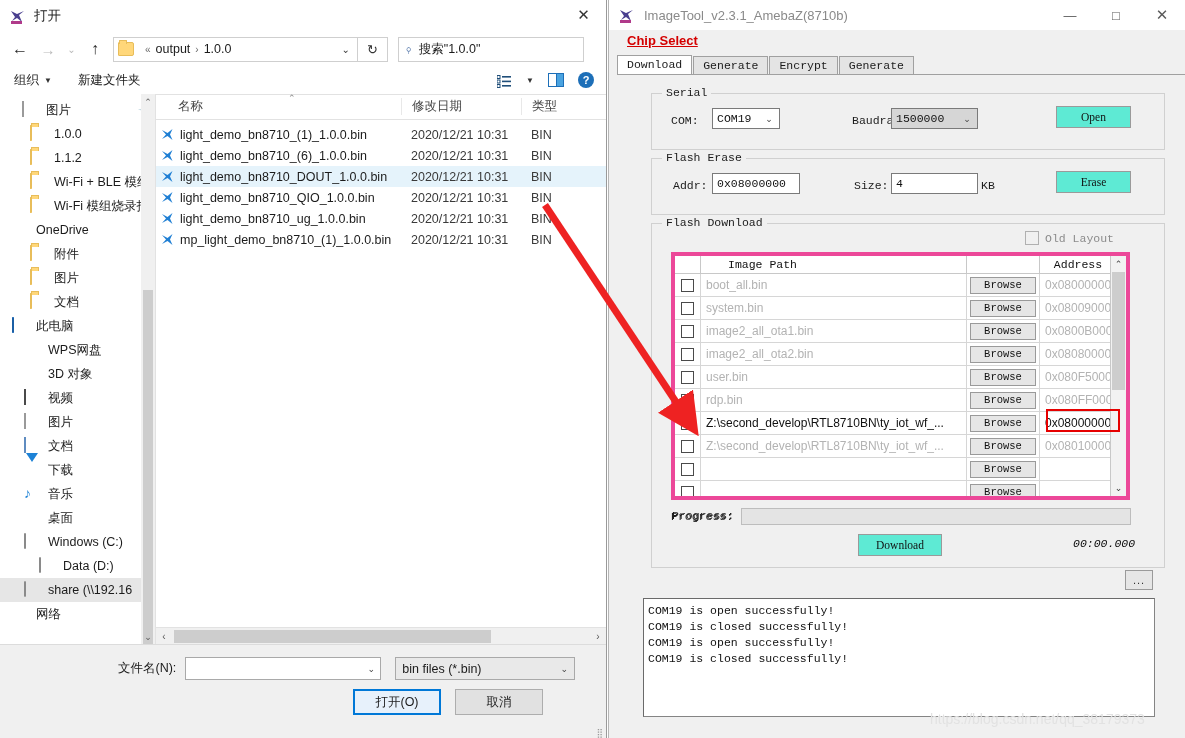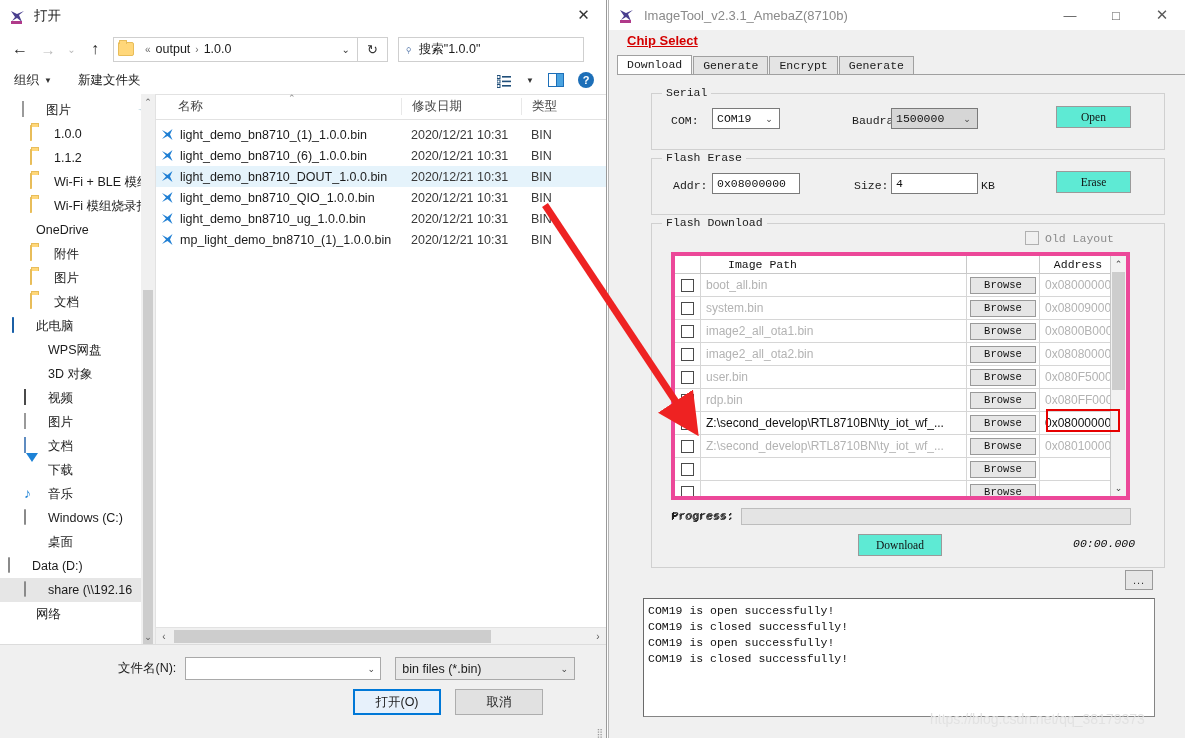--- a/index.html
+++ b/index.html
@@ -307,28 +307,28 @@
             </div>
             <div class="titem" style="padding-left: 24px;">
               <span class="ic"><span class="ic-dl"></span></span>
               <span class="lbl">下载</span>
             </div>
             <div class="titem" style="padding-left: 24px;">
               <span class="ic"><span class="ic-mus">♪</span></span>
               <span class="lbl">音乐</span>
             </div>
             <div class="titem" style="padding-left: 24px;">
+              <span class="ic"><span class="ic-desk"></span></span>
+              <span class="lbl">桌面</span>
+            </div>
+            <div class="titem" style="padding-left: 24px;">
               <span class="ic"><span class="ic-drvwin"></span></span>
               <span class="lbl">Windows (C:)</span>
             </div>
-            <div class="titem" style="padding-left: 24px;">
-              <span class="ic"><span class="ic-desk"></span></span>
-              <span class="lbl">桌面</span>
-            </div>
-            <div class="titem" style="padding-left: 8px;">
+            <div class="titem" style="padding-left: 39px;">
               <span class="ic"><span class="ic-drv"></span></span>
               <span class="lbl">Data (D:)</span>
             </div>
             <div class="titem sel" style="padding-left: 24px;">
               <span class="ic"><span class="ic-drv"></span></span>
               <span class="lbl">share (\\192.16</span>
             </div>
             <div class="titem" style="padding-left: 12px;">
               <span class="ic"><span class="ic-net"></span></span>
               <span class="lbl">网络</span>

